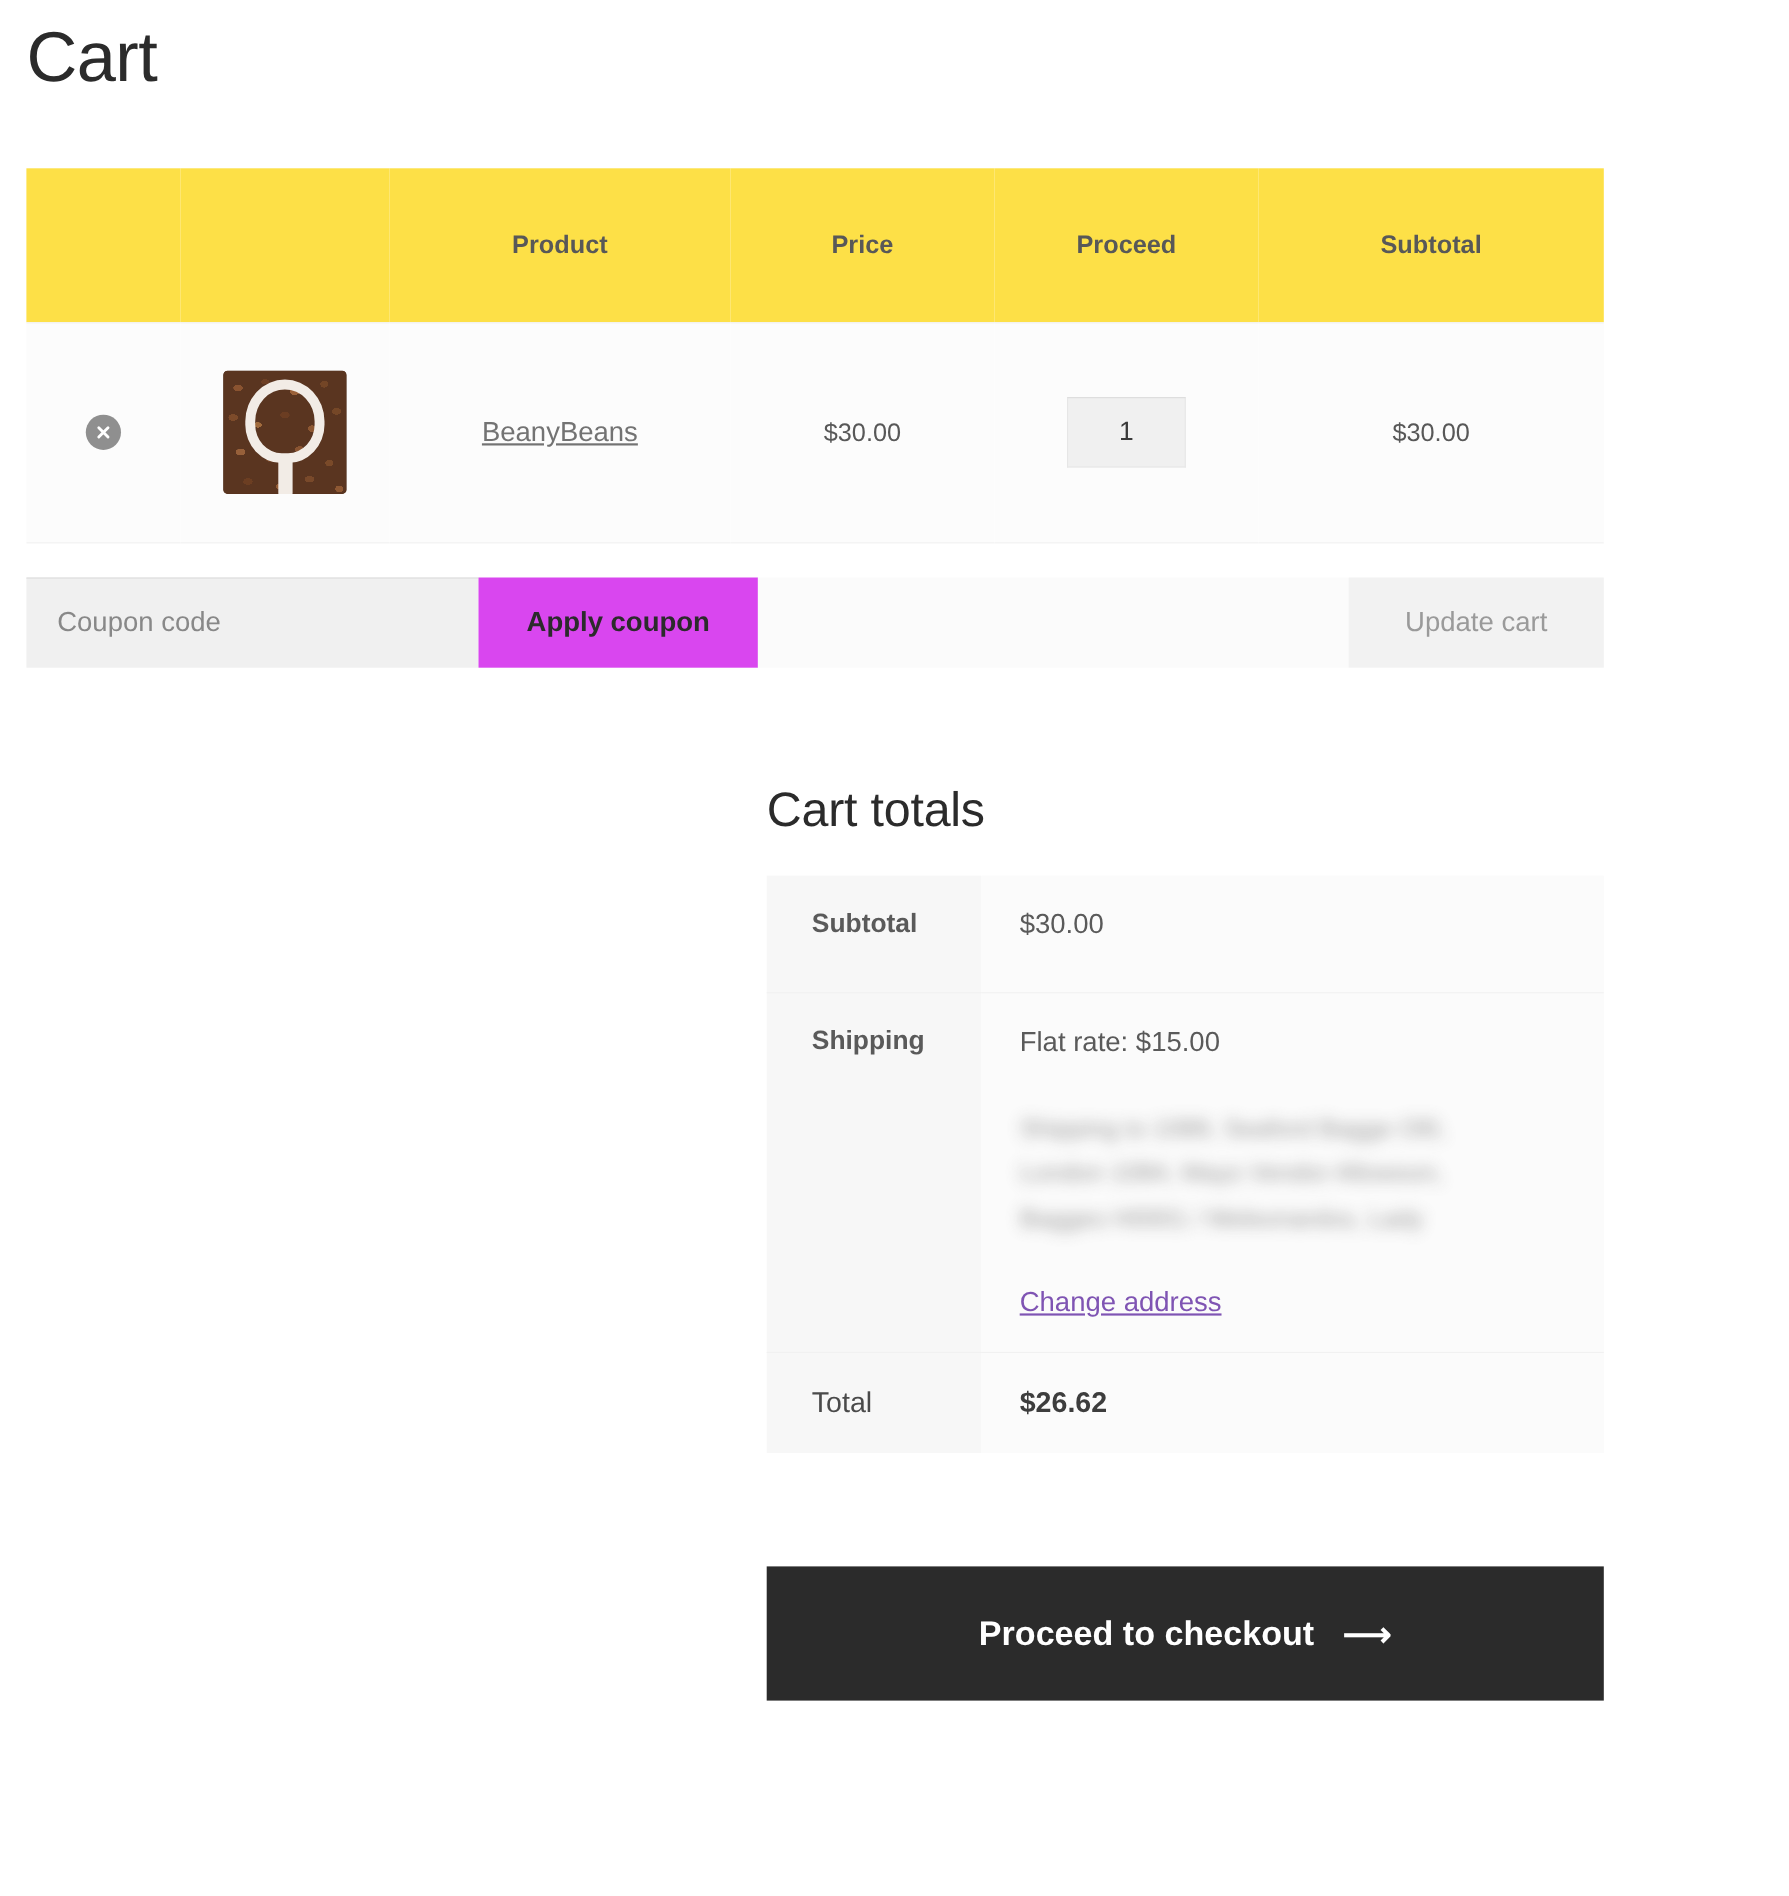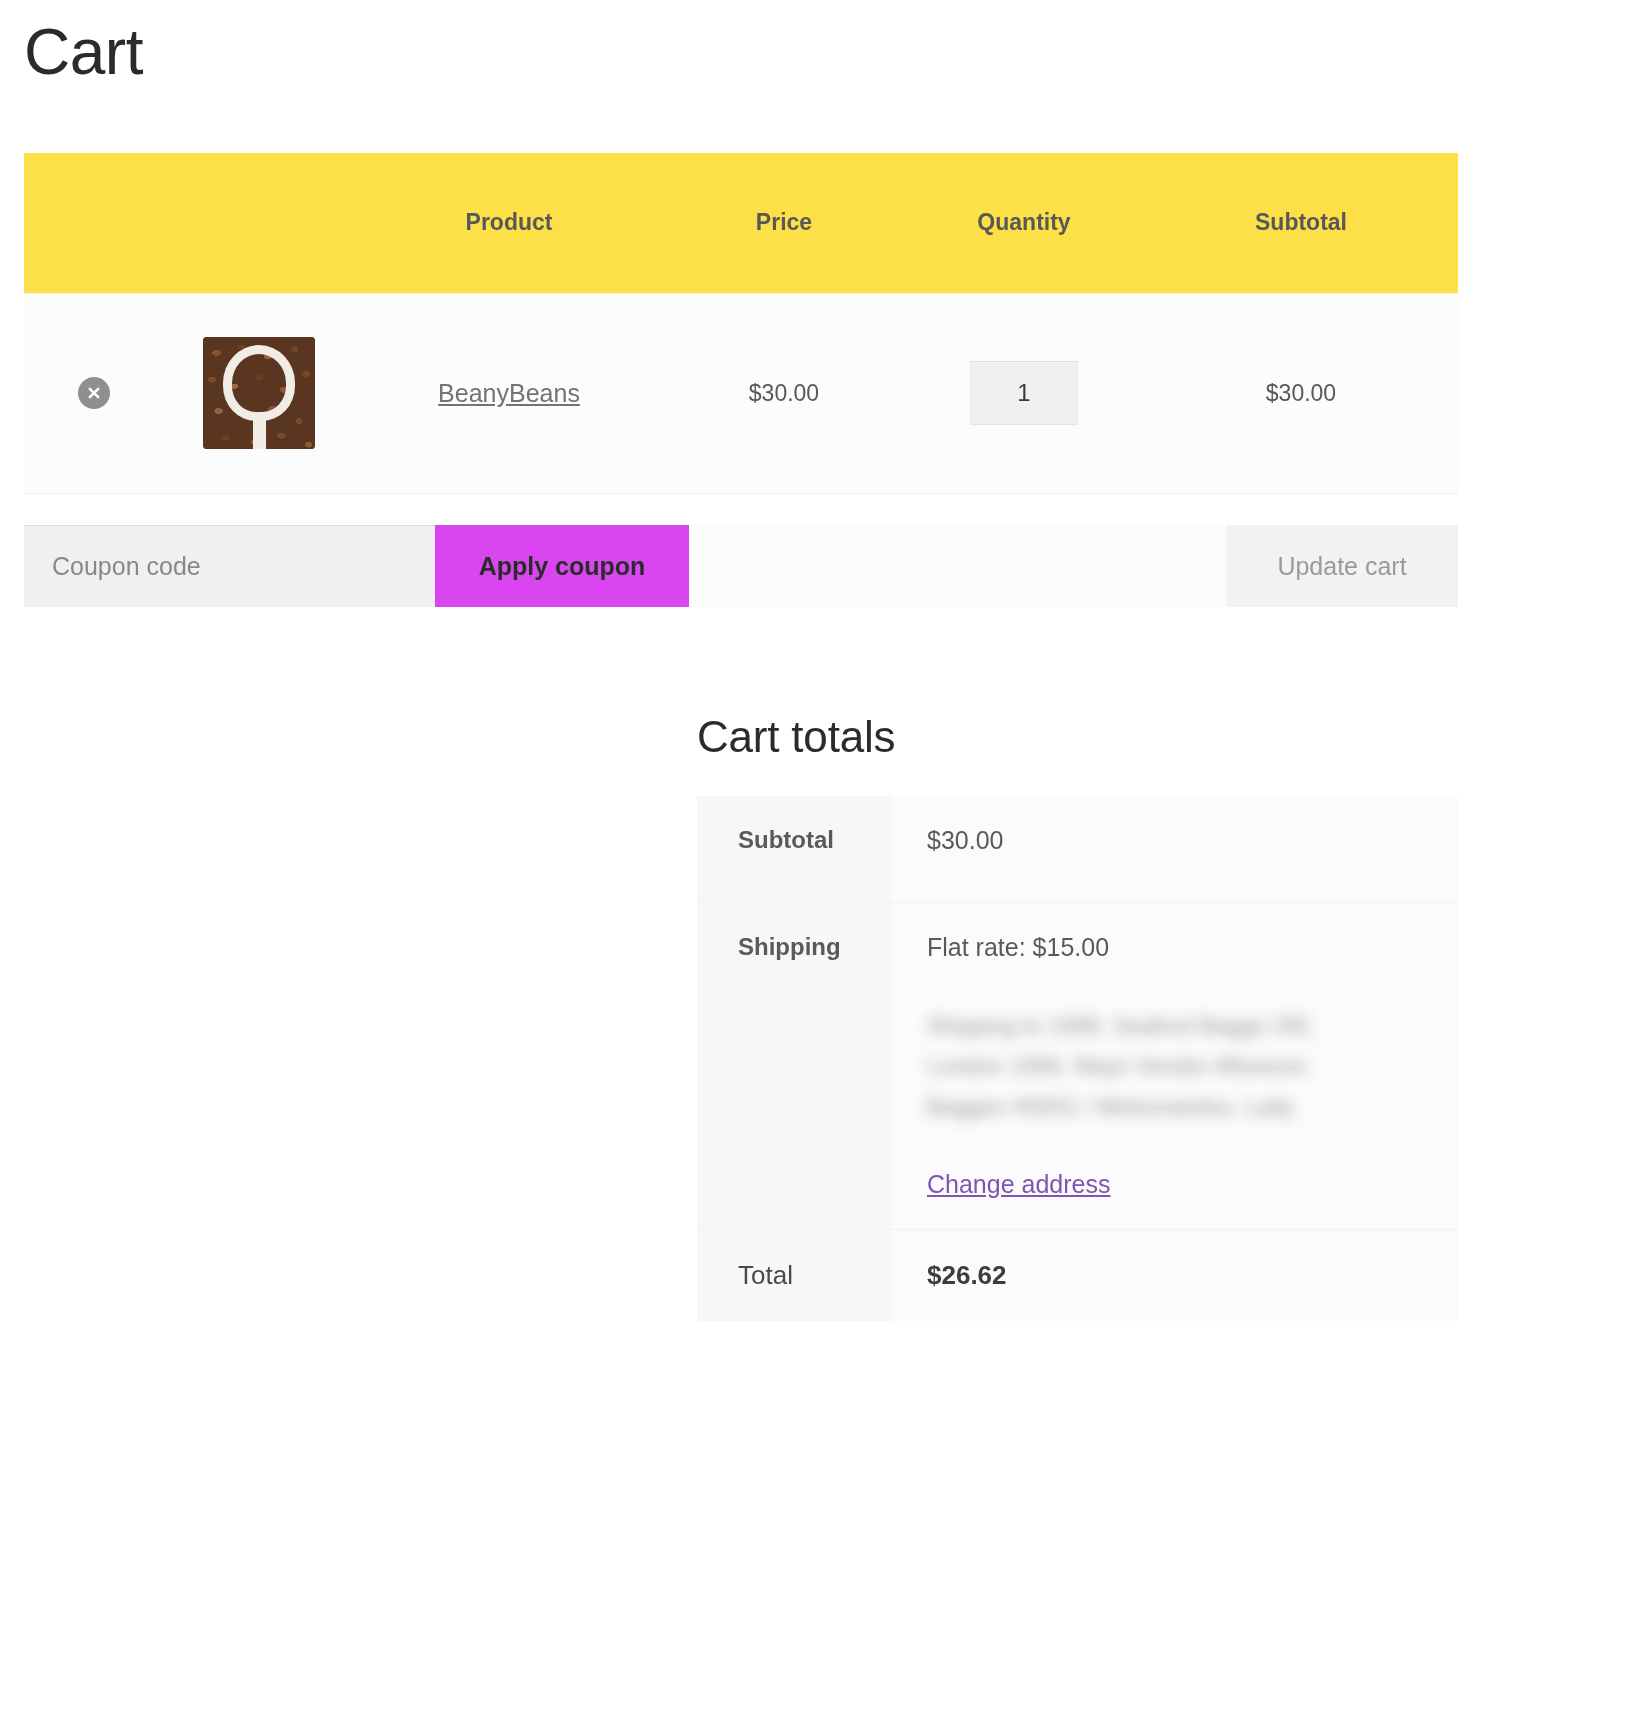--- a/index.html
+++ b/index.html
@@ -329,21 +329,21 @@
       <col class="col-price">
         <col class="col-qty">
         <col class="col-subtotal">
     </colgroup>
     <thead>
       <tr>
         <th></th>
         <th></th>
         <th>Product</th>
         <th>Price</th>
-        <th>Quantity</th>
+        <th>Proceed</th>
         <th>Subtotal</th>
       </tr>
     </thead>
     <tbody>
       <tr>
         <td>
           <span class="remove-btn">
             <svg width="18" height="18" viewBox="0 0 18 18" aria-hidden="true">
               <path d="M4.8 4.8 L13.2 13.2 M13.2 4.8 L4.8 13.2" stroke="#ffffff" stroke-width="2.6" stroke-linecap="round"></path>
             </svg>
@@ -395,14 +395,18 @@
           <a class="change-address" href="#">Change address</a>
         </td>
       </tr>
       <tr class="row-total">
         <th>Total</th>
         <td>$26.62</td>
       </tr>
     </tbody>
   </table>
 
+  <button class="checkout-btn">
+    <span>Proceed to checkout</span>
+    <span class="checkout-arrow">⟶</span>
+  </button>
 
 </div>
 
 </body></html>

